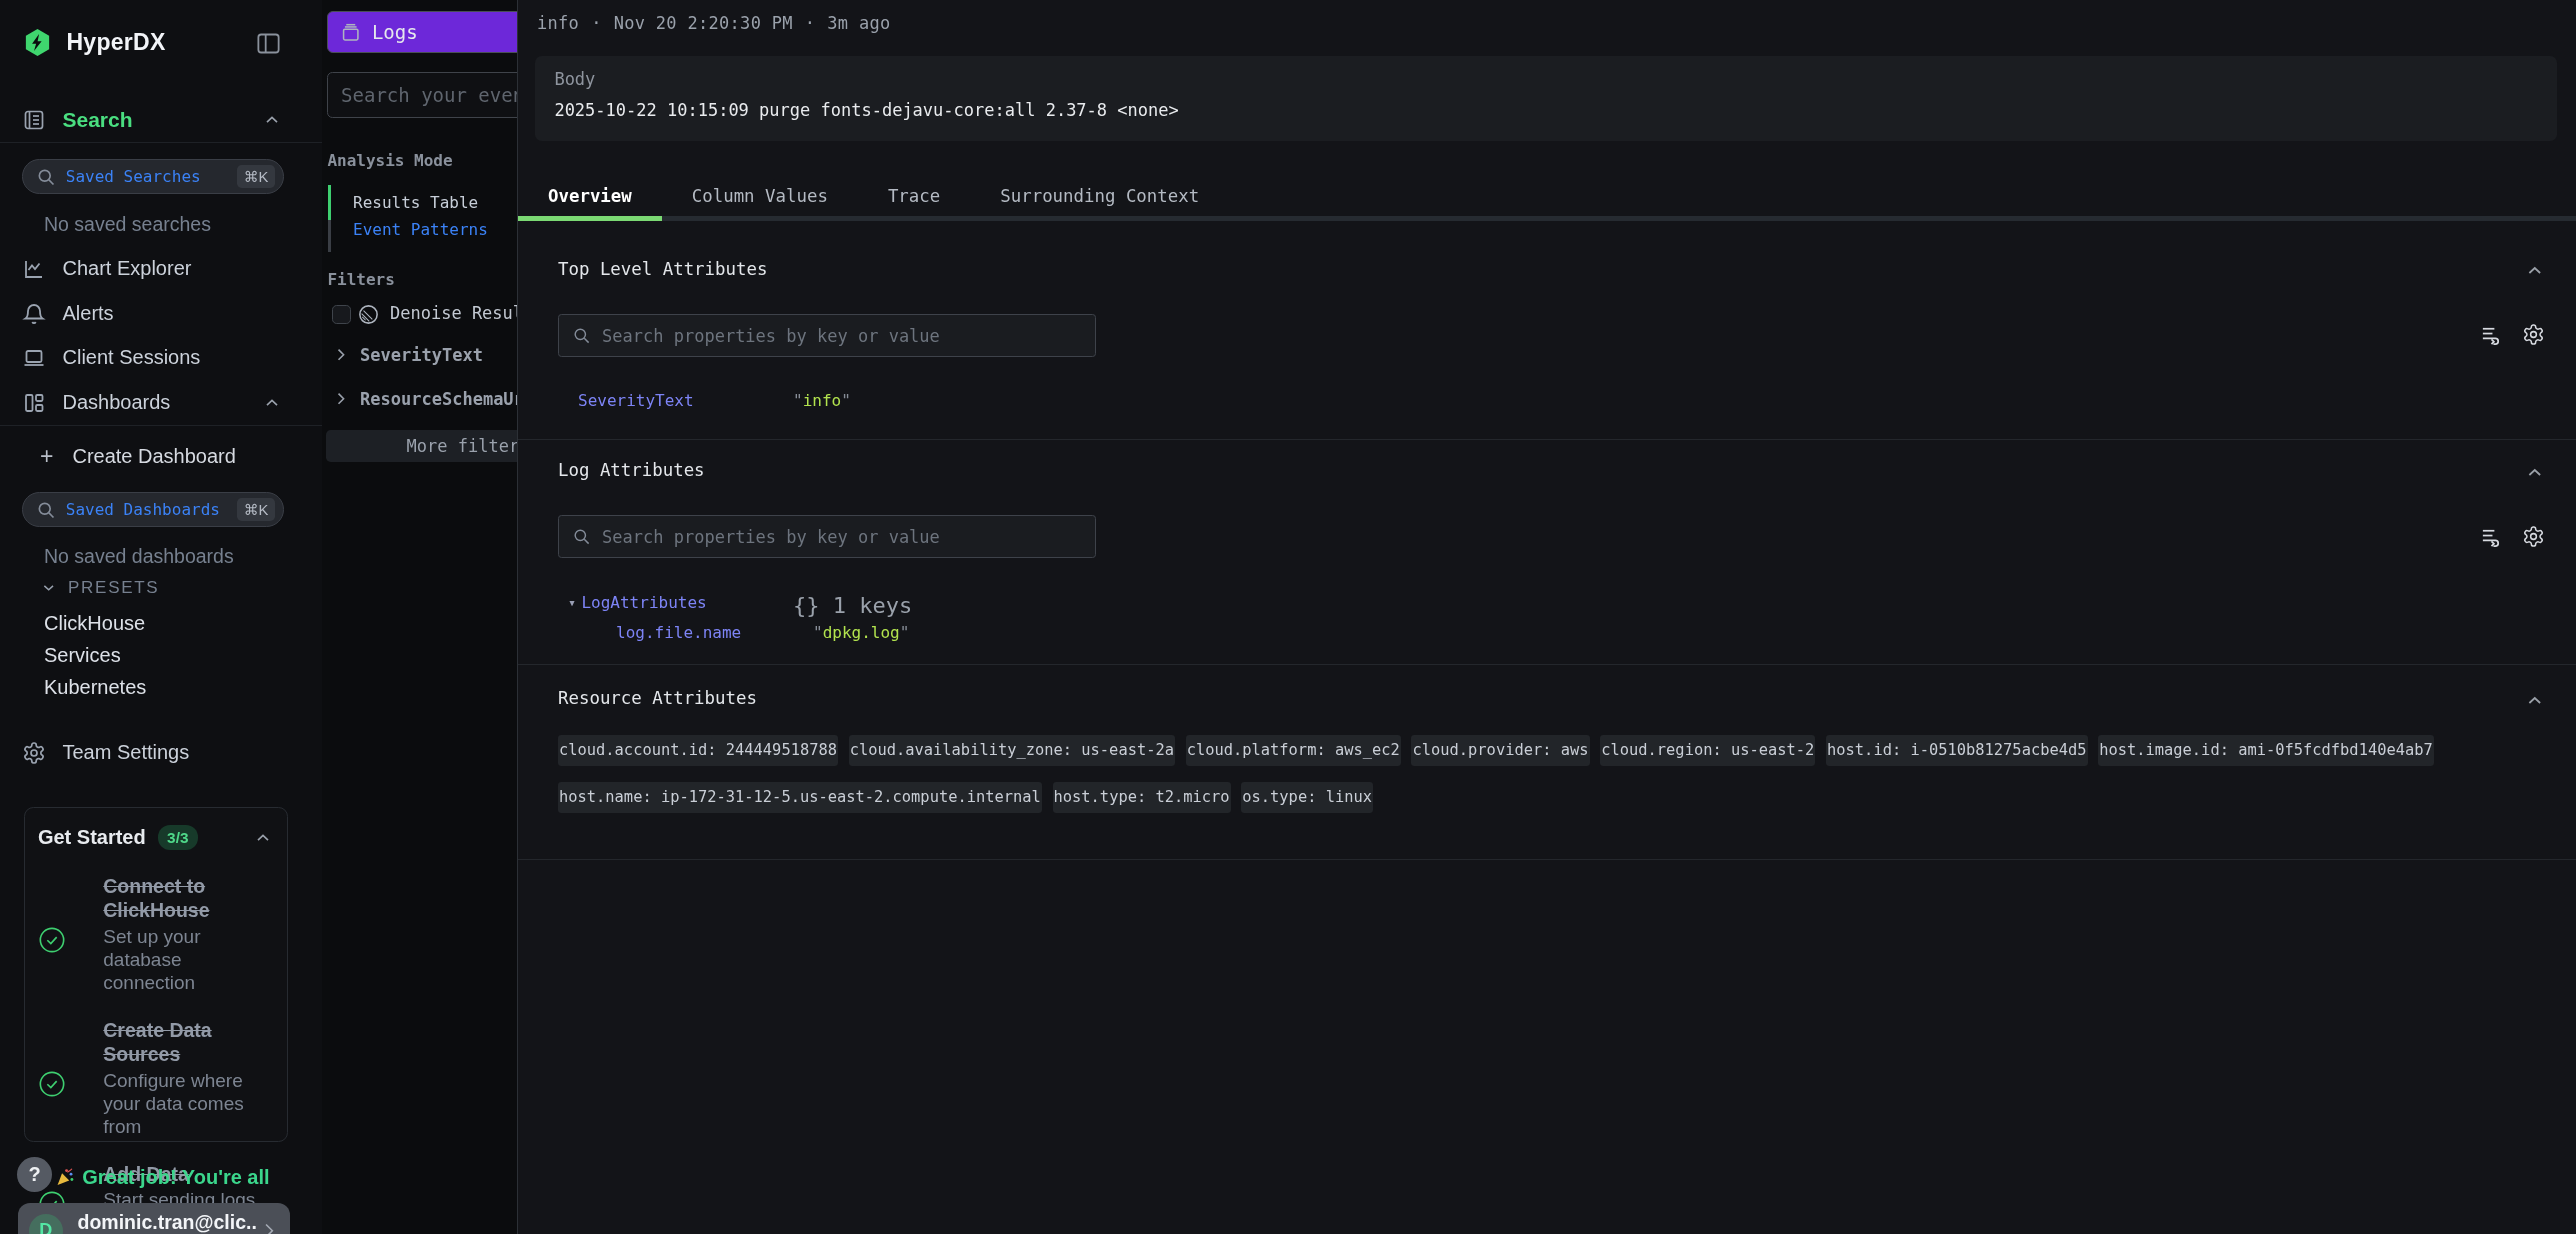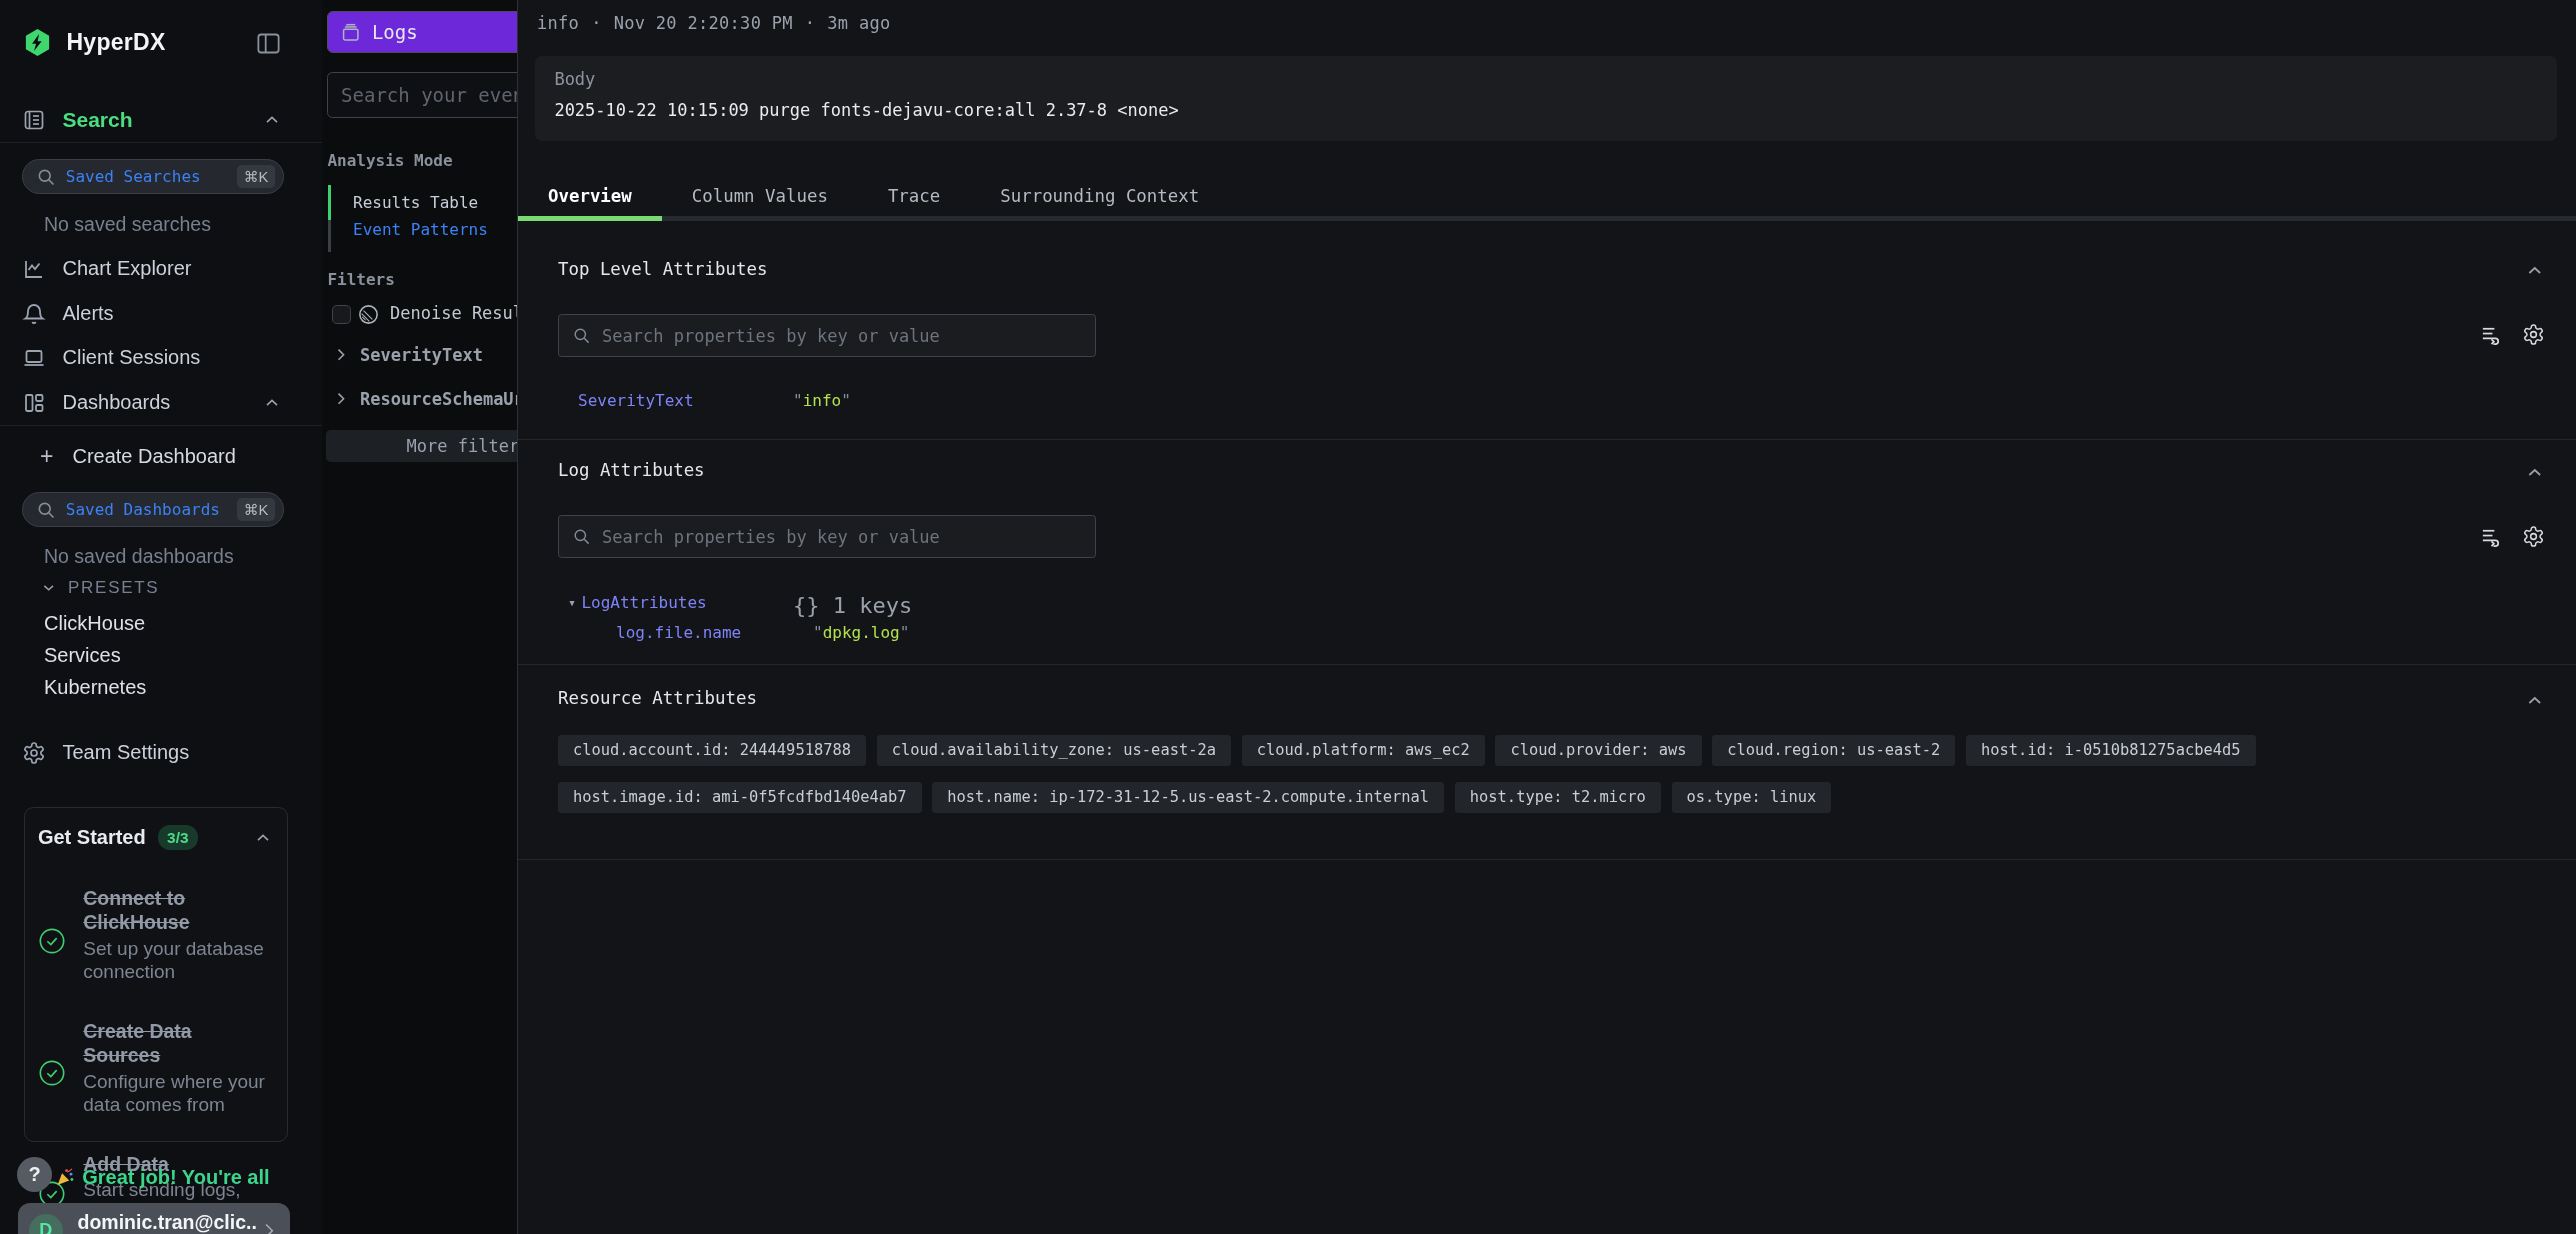--- a/index.html
+++ b/index.html
@@ -29,21 +29,21 @@
   .presets-row{position:absolute;left:40px;top:578px;display:flex;align-items:center;color:#76808f;cursor:pointer;}
   .presets-row .lbl{font-size:17px;letter-spacing:1.7px;margin-left:10.7px;}
   .preset-item{position:absolute;left:44px;color:#dde1e8;font-size:20px;cursor:pointer;}
 
   
   .gs-card{position:absolute;left:23.5px;top:807px;width:264px;height:335px;border:0.7px solid #272b31;border-radius:9.4px;background:#101114;box-sizing:border-box;padding:17.4px 13.4px;}
   .gs-head{display:flex;align-items:center;}
   .gs-title{color:#e8ebef;font-weight:bold;font-size:20px;}
   .gs-badge{margin-left:12px;background:#173a2a;color:#4fd98a;font-weight:bold;font-size:15.4px;border-radius:12px;padding:3.4px 9.4px;}
   .gs-chev{margin-left:auto;color:#9aa1ac;}
-  .gs-item{display:flex;margin-top:36px;}
+  .gs-item{display:flex;margin-top:24px;gap:20px;}
   .gs-check{flex:0 0 auto;margin-top:12px;}
   .gs-texts{margin-left:17.4px;width:193px;}
   .gs-item-title{color:#929aa7;font-size:19.5px;font-weight:600;text-decoration:line-through;line-height:24px;}
   .gs-item-desc{color:#7d8592;font-size:19px;line-height:23px;margin-top:2.7px;}
 
   .help-fab{position:absolute;left:17px;top:1157px;width:35px;height:35px;border-radius:50%;background:#555a63;color:#eef0f3;
     display:flex;align-items:center;justify-content:center;font-size:20px;font-weight:bold;z-index:5;cursor:pointer;}
   .congrats{position:absolute;left:54px;top:1166px;display:flex;align-items:center;z-index:4;}
   .congrats .txt{color:#3bd68c;font-weight:bold;font-size:20px;margin-left:6.7px;white-space:nowrap;}
   .user-chip{position:absolute;left:18px;top:1203px;width:272px;height:62px;background:#4b4f57;border-radius:12px;z-index:6;
@@ -95,21 +95,21 @@
   .row-icons{position:absolute;right:31px;display:flex;gap:19px;color:#d7dae0;}
   .row-icons .icon{cursor:pointer;}
   .kv-key{color:#7d84f6;font-size:16px;cursor:pointer;}
   .kv-val{font-size:16px;}
   .q{color:#878d97;}
   .val-green{color:#b2e34e;}
   .kv-meta{color:#9aa1ab;font-size:22px;}
   .d-divider{position:absolute;left:0;width:2059px;height:0.7px;background:#24272c;}
   .tree-caret{color:#9a9fb5;font-size:13.4px;margin-right:5.4px;vertical-align:1.3px;}
   .badges{position:absolute;left:40px;top:735px;width:1945px;display:flex;flex-wrap:wrap;gap:16px 10.7px;}
-  .badge{height:31px;line-height:31px;padding:0 15px;background:#222529;border-radius:3.4px;color:#c9ced6;font-size:15.4px;white-space:nowrap;}
+  .badge{height:31px;line-height:31px;padding:0 1px;background:#222529;border-radius:3.4px;color:#c9ced6;font-size:15.4px;white-space:nowrap;}
   .abs{position:absolute;}
 </style>
 </head>
 <body>
 
 <div class="stage">
 
   <aside class="sidebar">
 
     <div class="logo-row">

